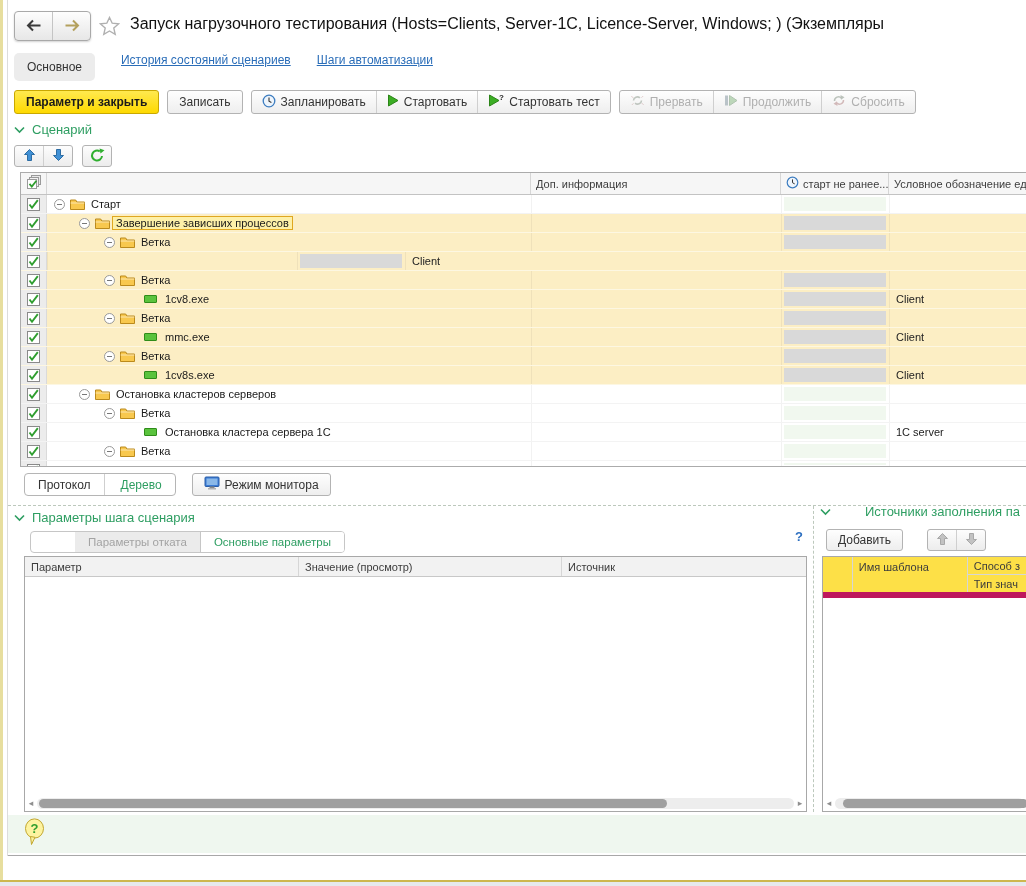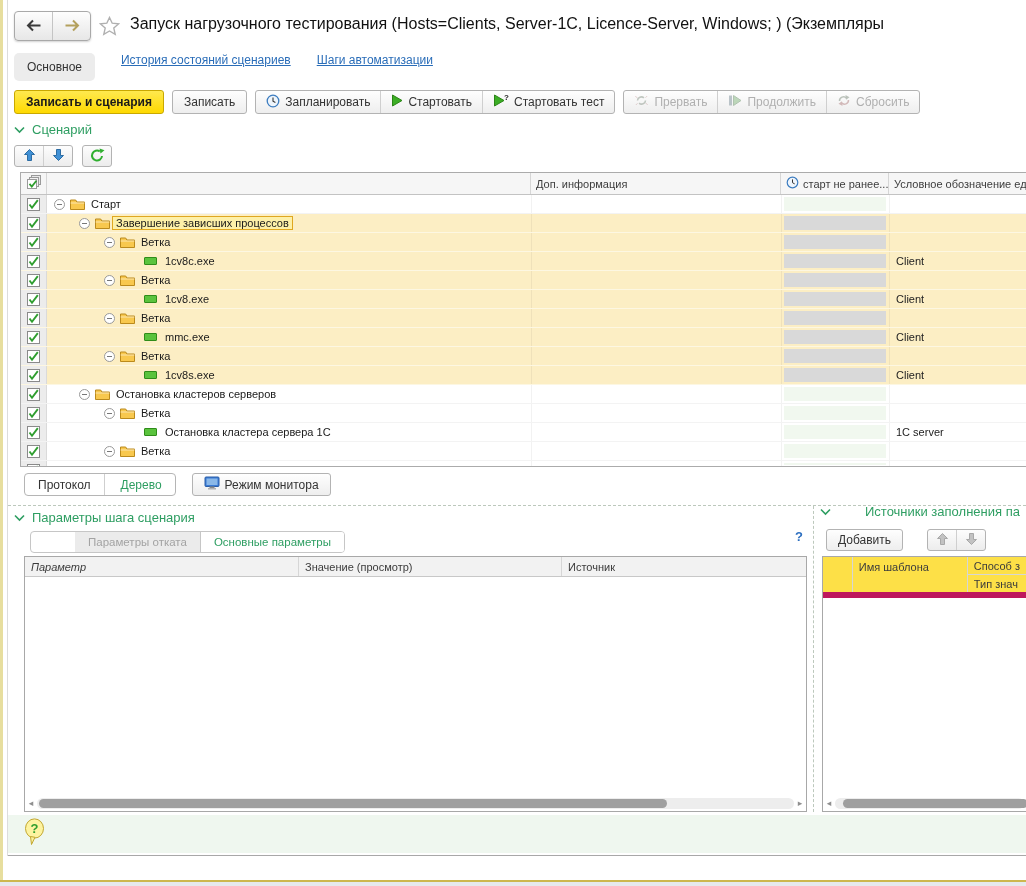--- a/index.html
+++ b/index.html
@@ -150,21 +150,21 @@
   </div>
   <div class="abs title">Запуск нагрузочного тестирования (Hosts=Clients, Server-1C, Licence-Server, Windows; ) (Экземпляры</div>
 
   <div class="abs tabs">
     <span class="tab-active">Основное</span>
     <span class="tab-link">История состояний сценариев</span>
     <span class="tab-link">Шаги автоматизации</span>
   </div>
 
   <div class="abs toolbar">
-    <span class="btn btn-primary">Записать и сценария</span>
+    <span class="btn btn-primary">Параметр и закрыть</span>
     <span class="btn">Записать</span>
     <span class="btngroup">
       <span class="gbtn">
         <span>
           <svg width="14" height="14" viewBox="0 0 14 14">
               <circle cx="7" cy="7" r="5.8" fill="#eef5fc" stroke="#3d7dc0" stroke-width="1.3"></circle>
               <path d="M7 3.6 V7.2 L9.4 8.5" stroke="#333" stroke-width="1.1" fill="none"></path>
             </svg>
         </span>
         <span>Запланировать</span>
@@ -356,25 +356,20 @@
             <div class="start-in start-gray"></div>
           </div>
           <div class="c c-desig cbg"></div>
         </div>
         <div class="row yellow">
           <div class="c c-check">
             <svg width="13" height="13" viewBox="0 0 13 13">
               <rect x="0.5" y="0.5" width="12" height="12" fill="#fff" stroke="#8a8a8a"></rect>
               <path d="M2.5 6.5 L5 9.8 L10.8 2.2" fill="none" stroke="#2f9e2f" stroke-width="1.9"></path>
             </svg>
-          </div>
-          <div class="c c-tree cbg">
-            <span class="indent" style="width: 97px;"></span>
-            <span class="leafico"></span>
-            <span class="nodelabel">1cv8c.exe</span>
           </div>
           <div class="c c-info cbg"></div>
           <div class="c c-start cbg">
             <div class="start-in start-gray"></div>
           </div>
           <div class="c c-desig cbg">Client</div>
         </div>
         <div class="row yellow">
           <div class="c c-check">
             <svg width="13" height="13" viewBox="0 0 13 13">
@@ -638,21 +633,21 @@
     <span>Параметры шага сценария</span>
   </div>
   <div class="abs lp-toggles">
     <span class="ltab off">Параметры отката</span>
     <span class="ltab on">Основные параметры</span>
   </div>
   <span class="abs lp-help">?</span>
 
   <div class="abs ptable">
     <div class="phead">
-      <div class="ph" style="width:274px;font-style:italic;">Параметр</div>
+      <div class="ph" style="width:274px;">Параметр</div>
       <div class="ph" style="width:263px;">Значение (просмотр)</div>
       <div class="ph" style="flex:1;border-right:none;">Источник</div>
     </div>
     <div class="hscroll">
       <span class="sarrow">◂</span>
       <span class="strack">
           <span class="sthumb" style="left:2px;width:83%;"></span>
         </span>
       <span class="sarrow">▸</span>
     </div>

